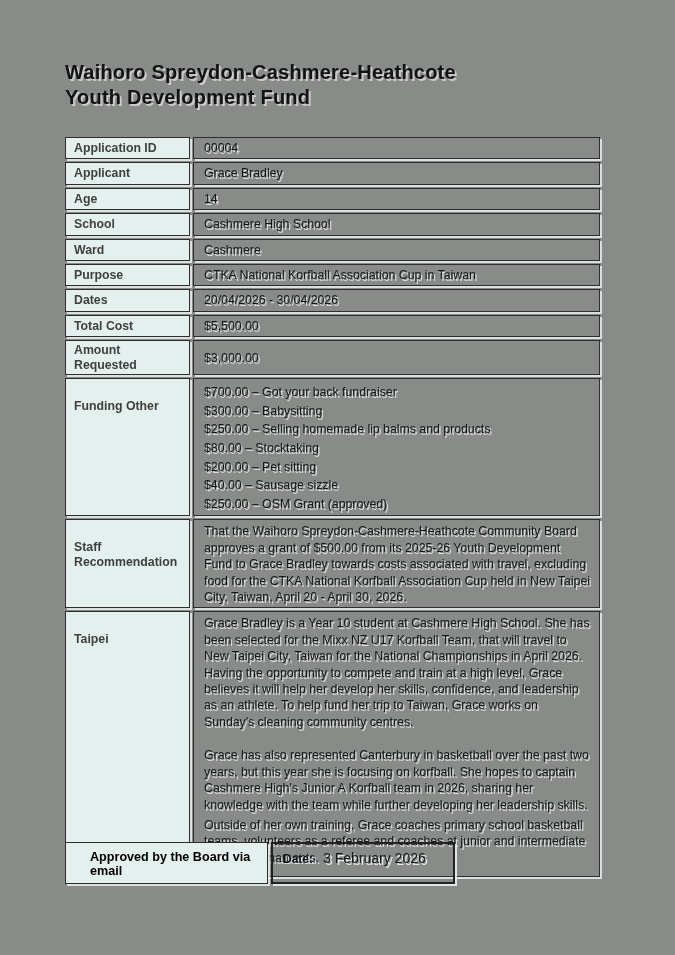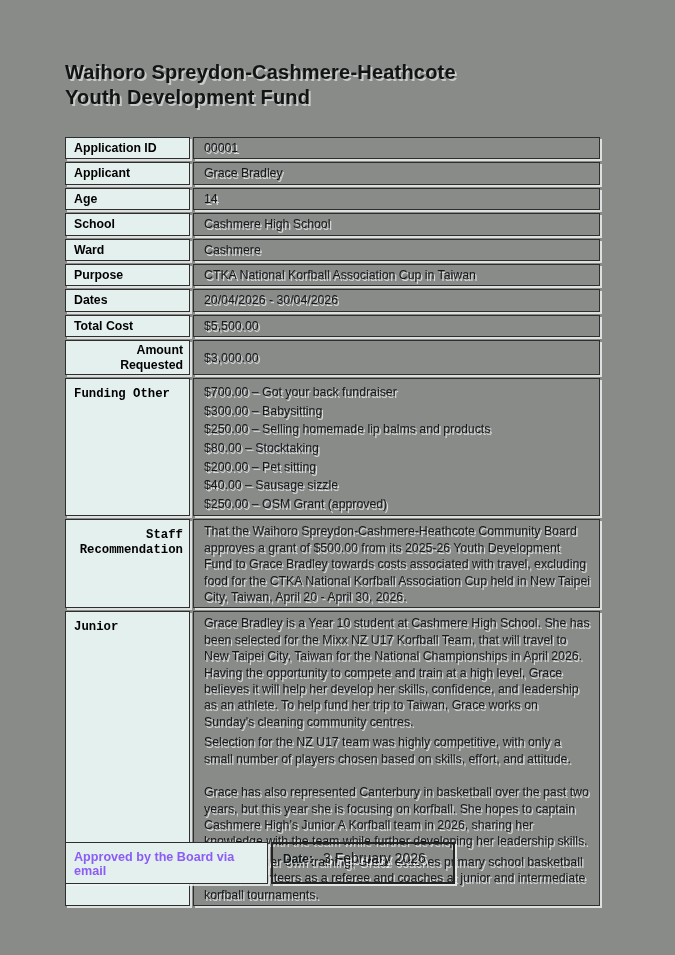--- a/index.html
+++ b/index.html
@@ -24,25 +24,25 @@
     position:absolute;left:65px;top:133px;width:535px;
     display:grid;grid-template-columns:125px 407px;gap:3px;
   }
   .cell{
     border:1px solid #2e2e2e;
     box-shadow:2px 2px 0 rgba(241,245,244,0.8);
     box-sizing:border-box;
   }
   .label{
     background:#e4f0ee;
-    color:#000000;font-weight:bold;font-size:12.3px;line-height:14.5px;
+    color:#404040;font-weight:bold;font-size:12.3px;line-height:14.5px;
     padding:2px 6px 2px 8px;
-    display:flex;align-items:center;text-align:right;
+    display:flex;align-items:center;
   }
-  .label.top{align-items:flex-start;padding-top:8px;font-family:Liberation Mono, monospace;}
+  .label.top{align-items:flex-start;padding-top:20px;}
   .value{
     background:transparent;
     color:#14181a;font-size:12.3px;line-height:16.4px;
     padding:2px 8px 2px 10px;
     text-shadow:1.6px 1.6px 0 rgba(255,255,255,0.68);
     display:flex;align-items:center;
   }
   .value.single{min-height:19px;}
   .value.multi{display:block;align-items:initial;}
   .value.funding{min-height:124px;padding-top:4px;}
@@ -57,22 +57,22 @@
   .approval{
     position:absolute;left:65px;top:838px;
     display:flex;gap:3px;
   }
   .approved-cell{
     width:203px;min-height:42px;
     background:#e4f0ee;
     border:1.5px solid #2e2e2e;
     box-shadow:2px 2px 0 rgba(241,245,244,0.8);
     box-sizing:border-box;
-    color:#8b5cf6;font-weight:bold;font-size:12.6px;
-    padding:7px 8px 2px 8px;
+    color:#000000;font-weight:bold;font-size:12.6px;
+    padding:7px 8px 2px 24px;
   }
   .date-cell{
     width:184px;min-height:42px;
     border:2.5px solid #222;
     box-shadow:2px 2px 0 rgba(241,245,244,0.85);
     box-sizing:border-box;
     padding:6px 10px;
     display:flex;align-items:baseline;gap:10px;
   }
   .date-label{
@@ -90,21 +90,21 @@
 <div class="page">
 
   <div class="title">
     <div>Waihoro Spreydon-Cashmere-Heathcote</div>
     <div>Youth Development Fund</div>
   </div>
 
   <div class="grid">
 
     <div class="cell label">Application ID</div>
-    <div class="cell value single">00001</div>
+    <div class="cell value single">00004</div>
 
     <div class="cell label">Applicant</div>
     <div class="cell value single">Grace Bradley</div>
 
     <div class="cell label">Age</div>
     <div class="cell value single">14</div>
 
     <div class="cell label">School</div>
     <div class="cell value single">Cashmere High School</div>
 
@@ -130,24 +130,23 @@
       <div class="funding-line">$250.00 – Selling homemade lip balms and products</div>
       <div class="funding-line">$80.00 – Stocktaking</div>
       <div class="funding-line">$200.00 – Pet sitting</div>
       <div class="funding-line">$40.00 – Sausage sizzle</div>
       <div class="funding-line">$250.00 – OSM Grant (approved)</div>
     </div>
 
     <div class="cell label top">Staff Recommendation</div>
     <div class="cell value multi staff">That the Waihoro Spreydon-Cashmere-Heathcote Community Board approves a grant of $500.00 from its 2025-26 Youth Development Fund to Grace Bradley towards costs associated with travel, excluding food for the CTKA National Korfball Association Cup held in New Taipei City, Taiwan, April 20 - April 30, 2026.</div>
 
-    <div class="cell label top">Junior</div>
+    <div class="cell label top">Taipei</div>
     <div class="cell value multi summary">
       <p>Grace Bradley is a Year 10 student at Cashmere High School. She has been selected for the Mixx NZ U17 Korfball Team, that will travel to New Taipei City, Taiwan for the National Championships in April 2026. Having the opportunity to compete and train at a high level, Grace believes it will help her develop her skills, confidence, and leadership as an athlete. To help fund her trip to Taiwan, Grace works on Sunday's cleaning community centres.</p>
-      <p>Selection for the NZ U17 team was highly competitive, with only a small number of players chosen based on skills, effort, and attitude.</p>
       <p class="gap-before">Grace has also represented Canterbury in basketball over the past two years, but this year she is focusing on korfball. She hopes to captain Cashmere High's Junior A Korfball team in 2026, sharing her knowledge with the team while further developing her leadership skills.</p>
       <p>Outside of her own training, Grace coaches primary school basketball teams, volunteers as a referee and coaches at junior and intermediate korfball tournaments.</p>
     </div>
 
   </div>
 
   <div class="approval">
     <div class="approved-cell">Approved by the Board via email</div>
     <div class="date-cell">
       <span class="date-label">Date:</span>

